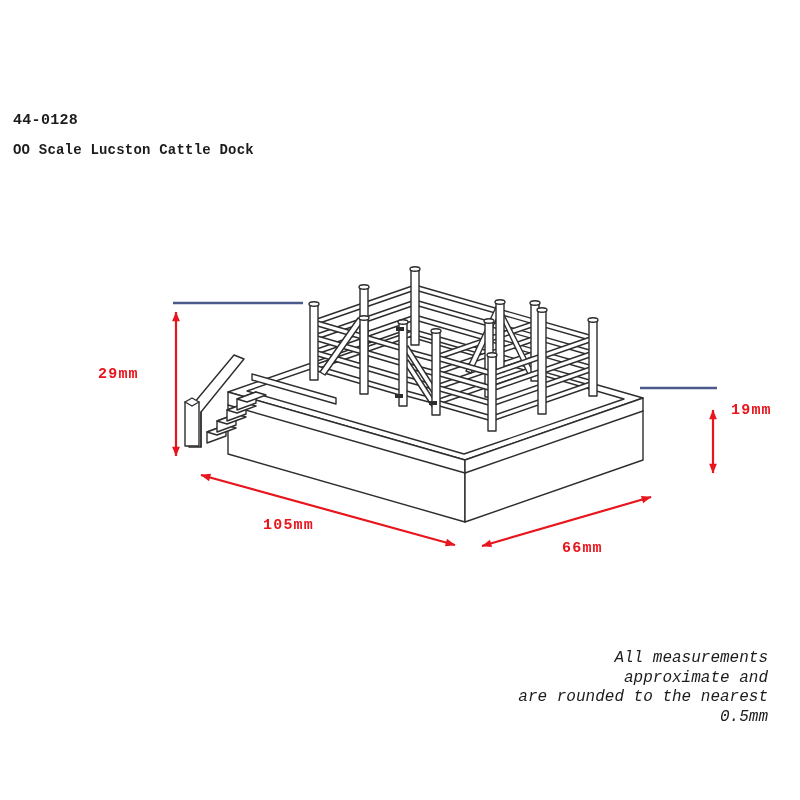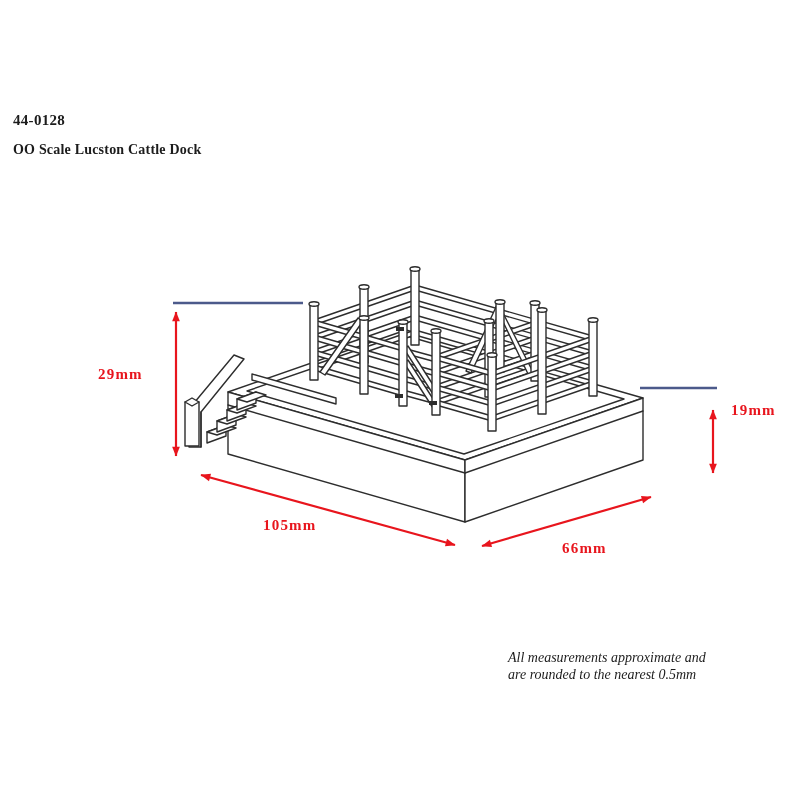--- a/index.html
+++ b/index.html
@@ -1,24 +1,24 @@
 <!DOCTYPE html>
 <html><head>
 <meta charset="utf-8">
 <style>
   html,body{margin:0;padding:0;background:#ffffff;}
   .stage{position:relative;width:800px;height:800px;background:#ffffff;
-         font-family:Liberation Serif, serif;overflow:hidden;}
+         font-family:Liberation Mono, monospace;overflow:hidden;}
   .stage svg{position:absolute;left:0;top:0;}
   .title-block{position:absolute;left:13px;top:112px;color:#1c1c1c;}
   .product-code{font-size:15px;font-weight:bold;letter-spacing:.3px;}
   .product-title{font-size:14px;font-weight:bold;margin-top:13px;letter-spacing:.2px;}
   .dim-label{position:absolute;color:#e8151d;font-weight:bold;font-size:15px;letter-spacing:1.2px;}
-  .footnote{position:absolute;right:32px;top:649px;text-align:left;color:#1c1c1c;
-            font-style:italic;font-size:14px;line-height:1.22;width:260px;}
+  .footnote{position:absolute;right:32px;top:649px;text-align:right;color:#1c1c1c;
+            font-style:italic;font-size:16px;line-height:1.22;width:260px;}
   
   g.art{fill:#ffffff;stroke:#2d2d2d;stroke-width:1.4;stroke-linejoin:round;stroke-linecap:round;}
   g.art .ln{fill:none;}
   g.dims line{stroke:#e8151d;stroke-width:2.2;}
   g.refs line{stroke:#4c5a8b;stroke-width:2.6;}
   .hinge{fill:#2d2d2d;stroke:none;}
 </style>
 </head>
 <body>
 

